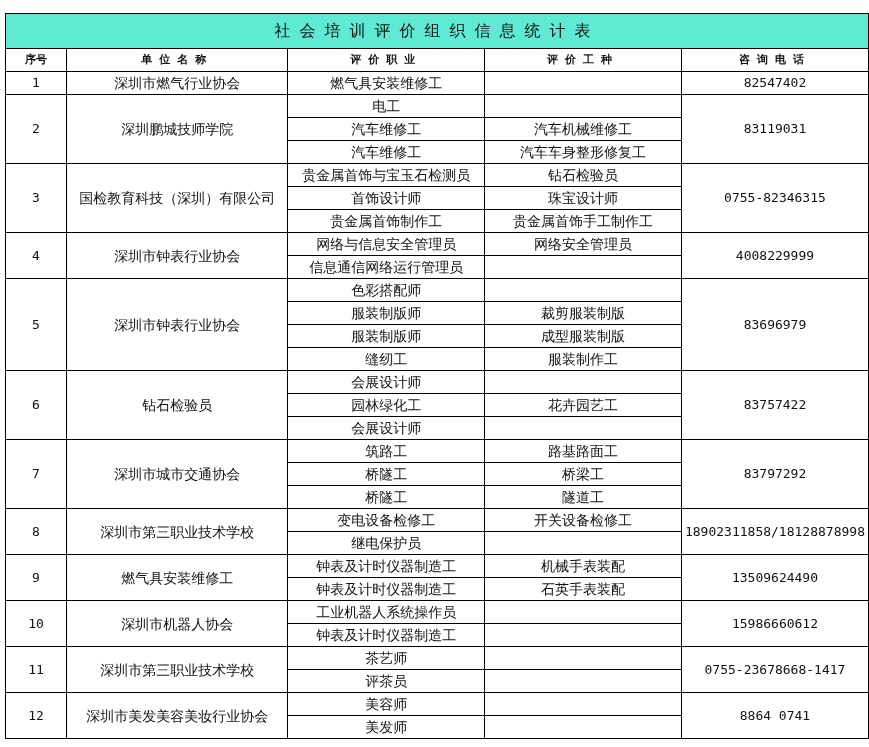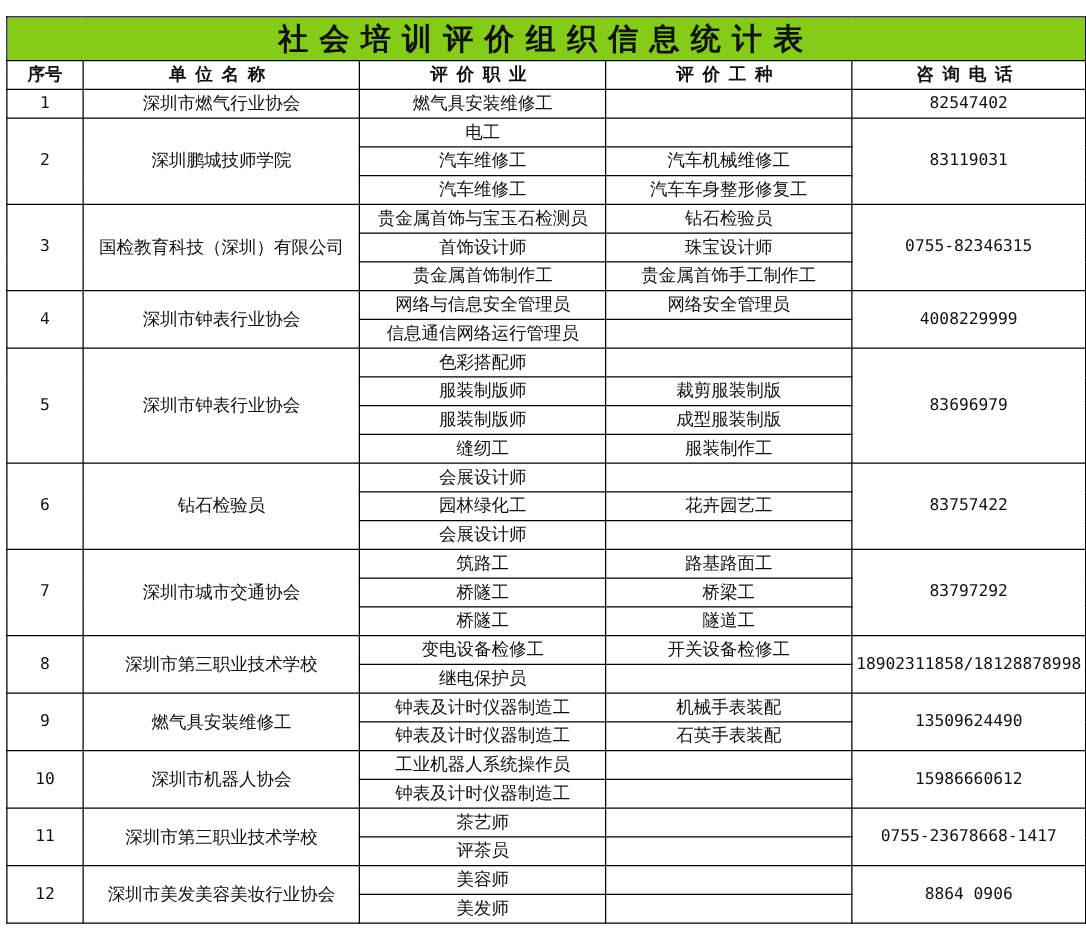--- a/index.html
+++ b/index.html
@@ -2,23 +2,23 @@
 <html><head>
 <meta charset="utf-8">
 <style>
   html, body { margin: 0; padding: 0; background: #ffffff; }
   body { width: 869px; height: 747px; position: relative; overflow: hidden;
          font-family: "DejaVu Sans", "Liberation Sans", sans-serif; }
   #sheet { position: absolute; left: 5px; top: 13px; }
   table { border-collapse: collapse; table-layout: fixed; }
   td { border: 1.5px solid #000; padding: 0; text-align: center; vertical-align: middle;
        font-size: 14px; color: #111; line-height: 22px; overflow: hidden; }
-  td.title { background: #84cc16; height: 34px; font-size: 24px; font-weight: bold;
+  td.title { background: #5eead4; height: 34px; font-size: 16px; font-weight: normal;
              letter-spacing: 9px; color: #111; }
-  tr.head td { height: 22px; font-weight: bold; font-size: 14px; letter-spacing: 7px; }
+  tr.head td { height: 22px; font-weight: bold; font-size: 11px; letter-spacing: 7px; }
   tr.head td.c-seq { letter-spacing: 0; }
   tr.r td { height: 21.5px; }
   td.num { font-family: "DejaVu Sans Mono", "Liberation Mono", monospace; font-size: 13px; }
   td.wrap { line-height: 20px; padding: 0 3px; }
 </style>
 </head>
 <body>
 
 <div id="sheet">
   <table>
@@ -179,21 +179,21 @@
         </tr>
         <tr class="r">
           <td>评茶员</td>
           <td></td>
         </tr>
         <tr class="r">
           <td class="num" rowspan="2">12</td>
           <td class="wrap" rowspan="2">深圳市美发美容美妆行业协会</td>
           <td>美容师</td>
           <td></td>
-          <td class="num wrap" rowspan="2">8864 0906</td>
+          <td class="num wrap" rowspan="2">8864 0741</td>
         </tr>
         <tr class="r">
           <td>美发师</td>
           <td></td>
         </tr>
       </tbody>
   </table>
 </div>
 
 </body></html>

